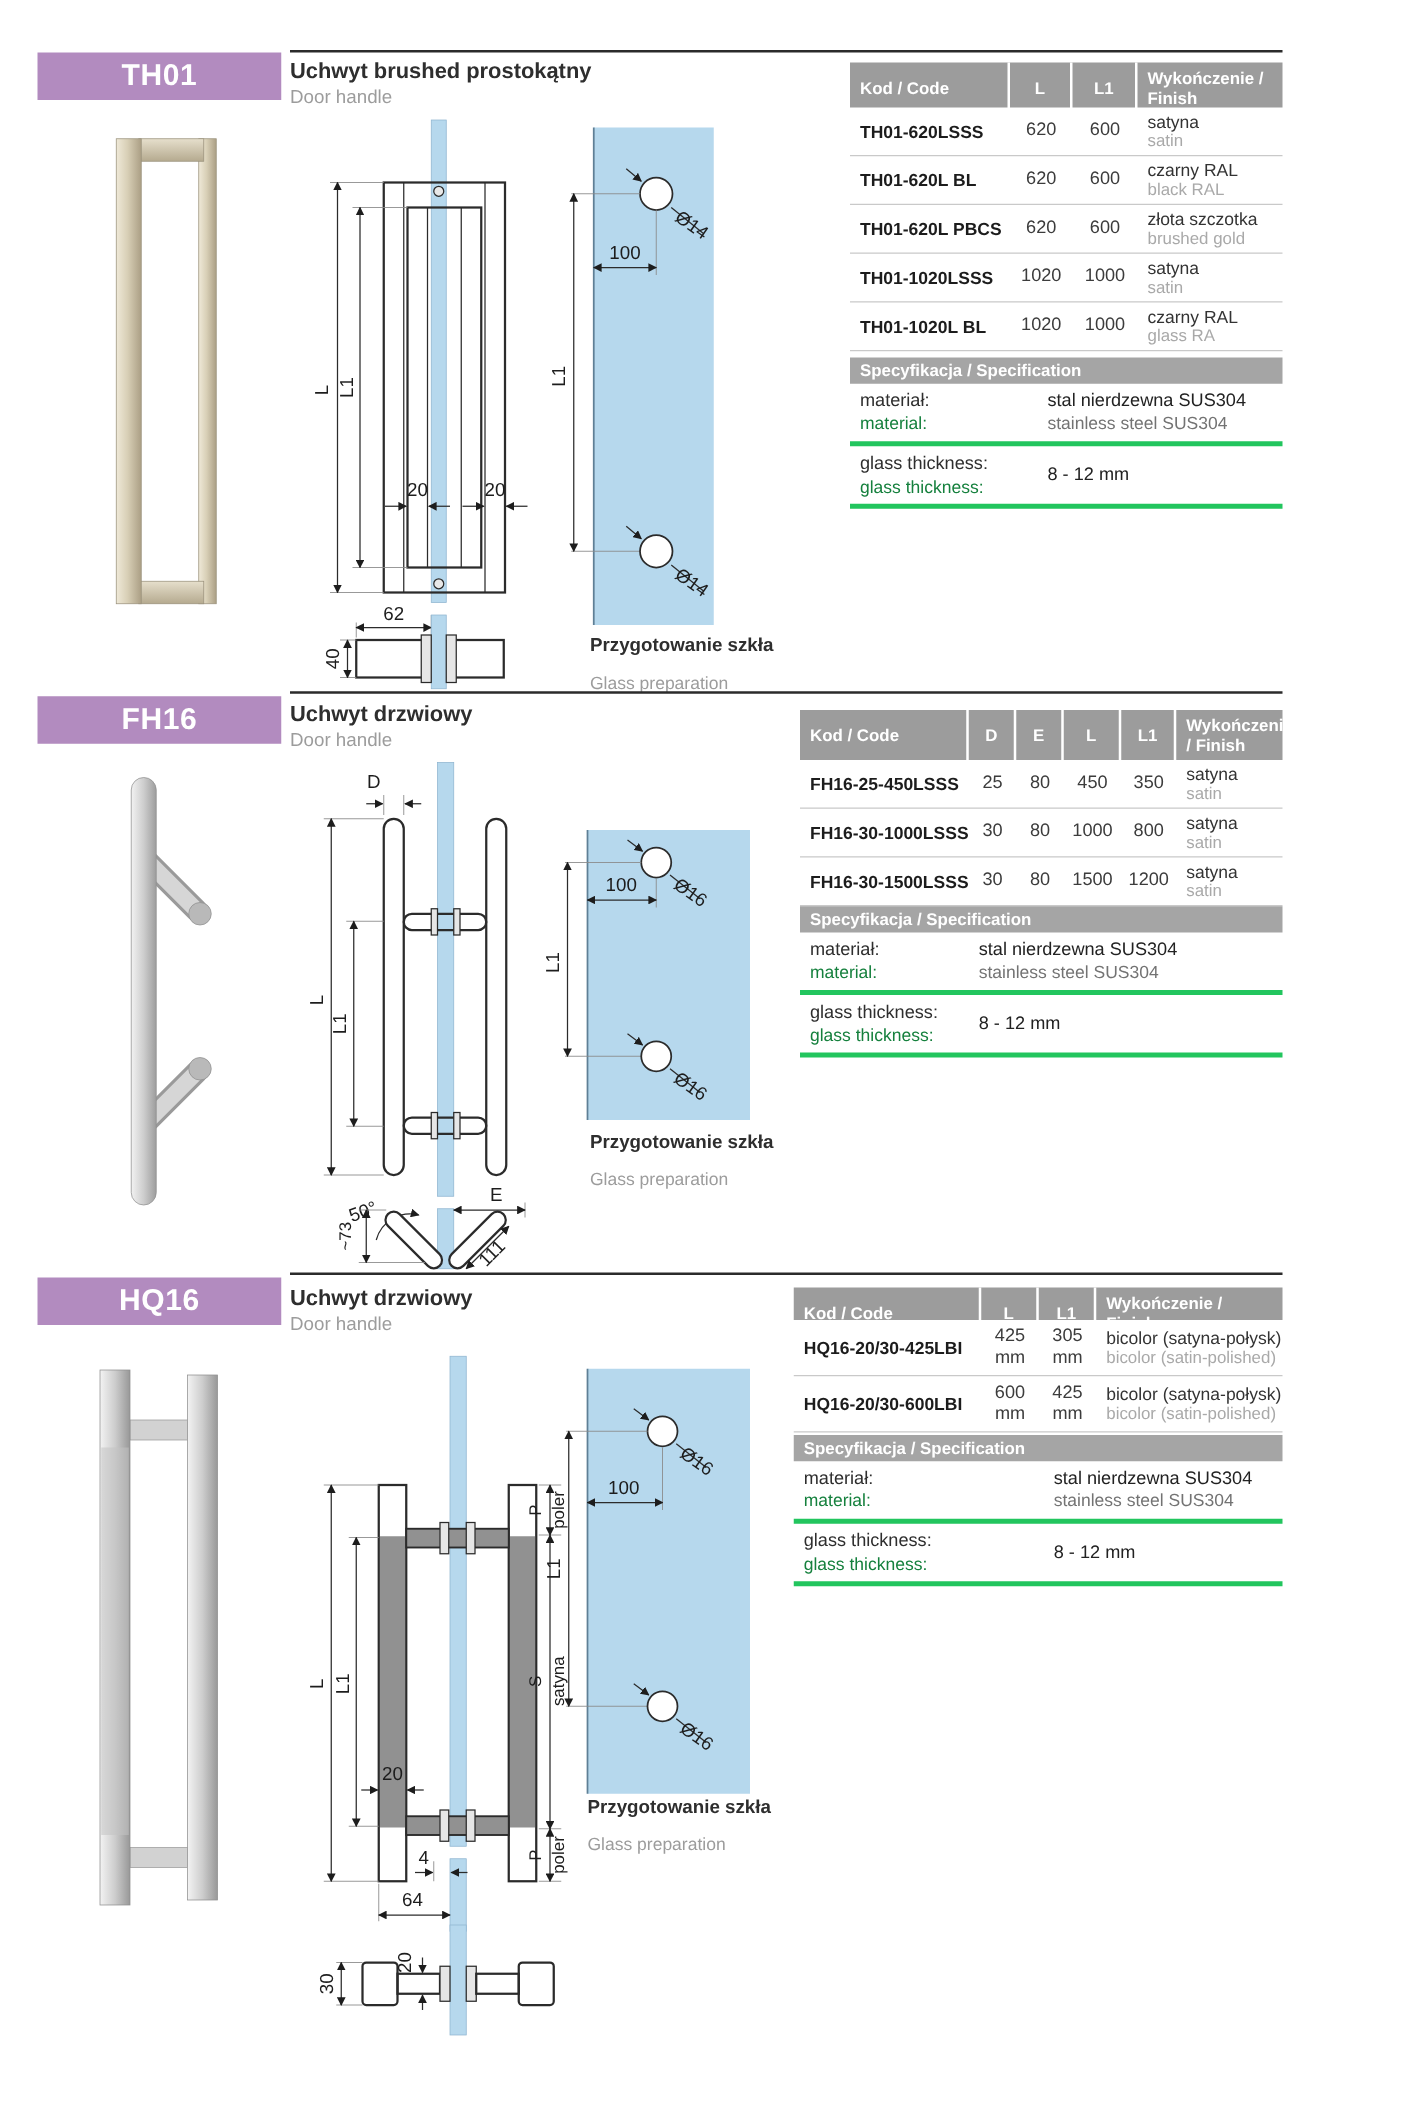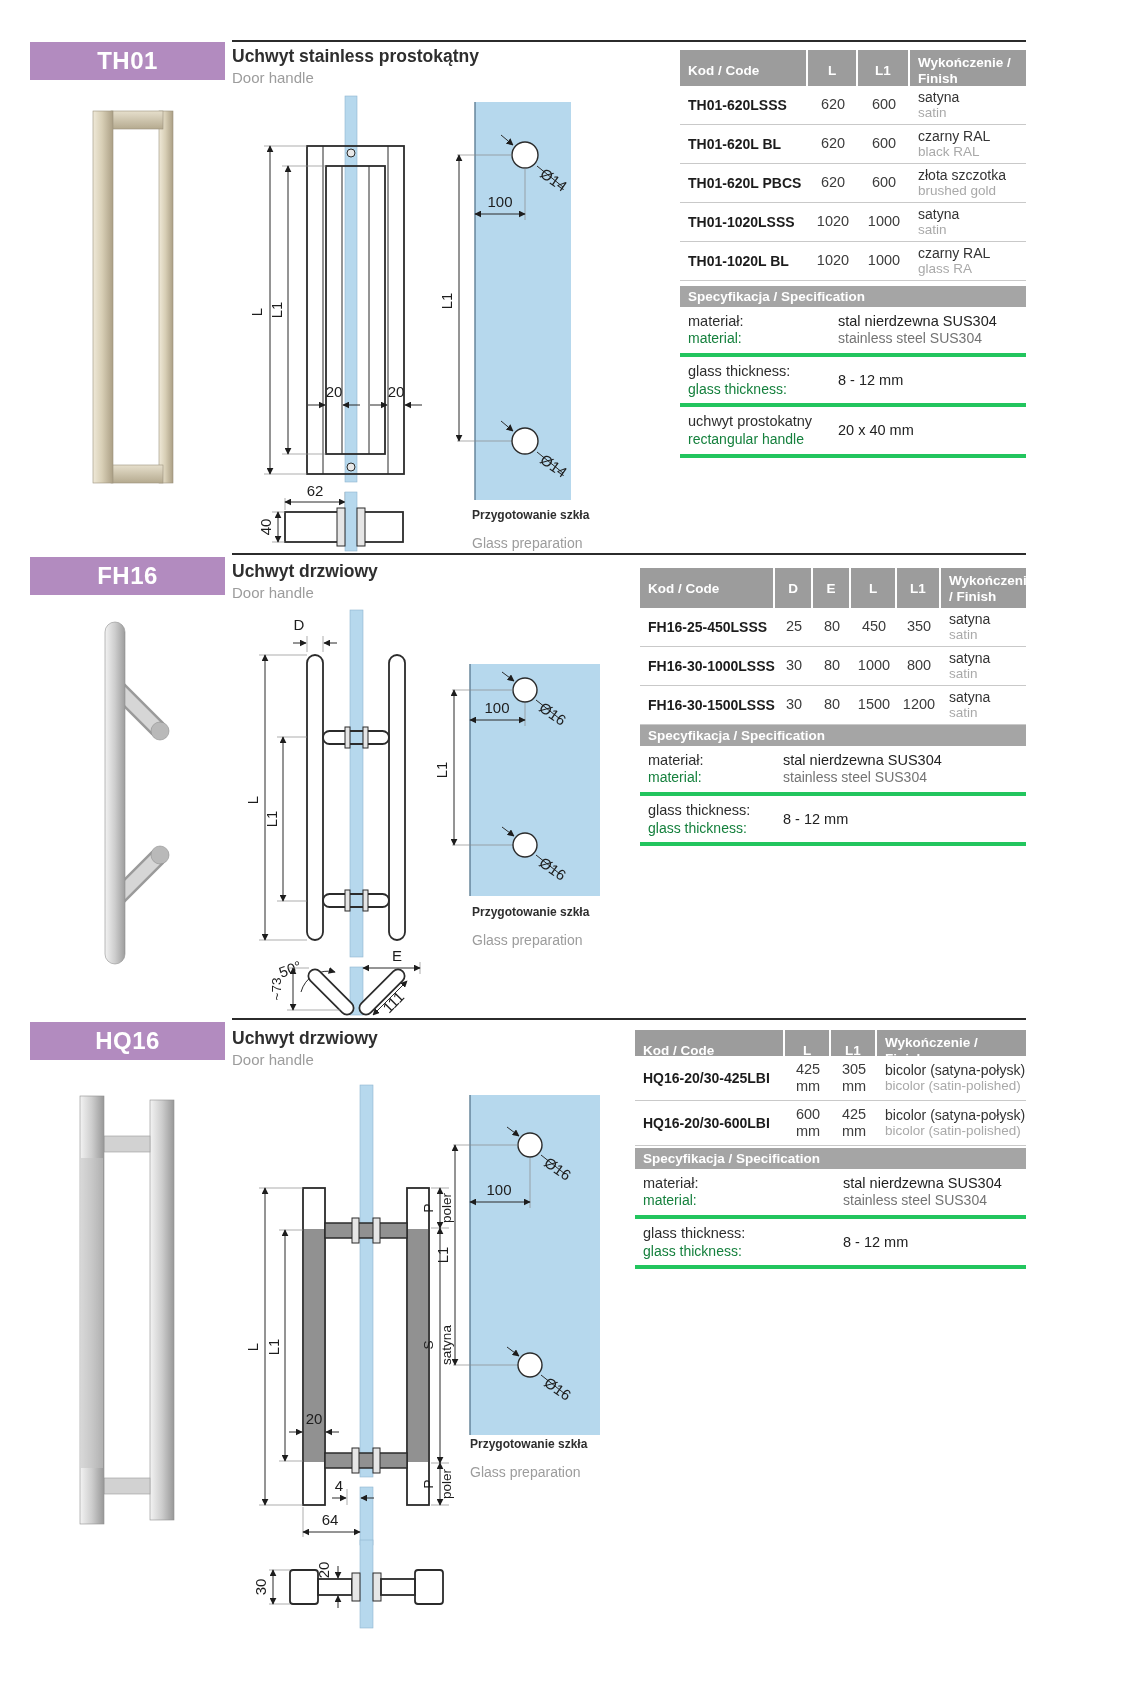--- a/index.html
+++ b/index.html
@@ -24,41 +24,41 @@
   .fin-pl{color:#333;font-size:14px;line-height:1.15;}
   .fin-en{color:#a9a9a9;font-size:13.5px;line-height:1.15;}
   .spec{position:absolute;}
   .shead{background:#a5a5a5;color:#fff;font-weight:bold;font-size:13.5px;padding:3px 8px;}
   .srow{display:grid;border-bottom:4px solid #22c55e;padding:6px 0 6px 8px;align-items:center;}
   .sl-pl{font-size:14.5px;color:#2e2e2e;line-height:1.2;}
   .sl-en{font-size:14px;color:#15803d;line-height:1.2;}
   .sv-pl{font-size:14.5px;color:#222;line-height:1.2;}
   .sv-en{font-size:14px;color:#737373;line-height:1.2;}
   .cap{position:absolute;}
-  .cap-pl{font-weight:bold;font-size:12px;color:#2e2e2e;}
+  .cap-pl{font-weight:bold;font-size:15px;color:#2e2e2e;}
   .cap-en{font-size:14px;color:#9c9c9c;margin-top:13px;}
   svg{position:absolute;overflow:visible;}
   .oln{fill:none;stroke:#2b2b2b;stroke-width:1.8;}
   .thn{fill:none;stroke:#2b2b2b;stroke-width:1;}
   .ext{stroke:#8a8a8a;stroke-width:.7;}
   .glassF{fill:#b6d8ed;stroke:#8fb5d0;stroke-width:.6;}
   .flange{fill:#e6e6e6;stroke:#2b2b2b;stroke-width:1;}
   text.dim{font-family:"Liberation Sans",sans-serif;font-size:13.5px;fill:#1d1d1d;}
   text.dimB{font-size:15px;}
 </style>
 </head>
 <body>
 
 <div id="page">
 
 <section class="sec" style="top:40px;height:513px;">
   <div class="rule" style="top:0;"></div>
   <div class="badge" style="top:2px;">TH01</div>
   <div class="tblock" style="top:6px;">
-    <div class="t-pl">Uchwyt stainless prostokątny</div>
+    <div class="t-pl">Uchwyt brushed prostokątny</div>
     <div class="t-en">Door handle</div>
   </div>
 
   <svg style="left:55px;top:65px;" width="150" height="385" viewBox="0 0 150 385">
     <defs>
       <linearGradient id="gTH" x1="0" y1="0" x2="1" y2="0">
         <stop offset="0" stop-color="#efe9d8"></stop>
             <stop offset=".45" stop-color="#d8cfb6"></stop>
             <stop offset="1" stop-color="#ab9f85"></stop>
       </linearGradient>
@@ -231,30 +231,20 @@
         <div class="sv-en">stainless steel SUS304</div>
       </div>
     </div>
     <div class="srow" style="grid-template-columns:150px 1fr;">
       <div>
         <div class="sl-pl">glass thickness:</div>
         <div class="sl-en">glass thickness:</div>
       </div>
       <div>
         <div class="sv-pl">8 - 12 mm</div>
-        <div class="sv-en"></div>
-      </div>
-    </div>
-    <div class="srow" style="grid-template-columns:150px 1fr;">
-      <div>
-        <div class="sl-pl">uchwyt prostokatny</div>
-        <div class="sl-en">rectangular handle</div>
-      </div>
-      <div>
-        <div class="sv-pl">20 x 40 mm</div>
         <div class="sv-en"></div>
       </div>
     </div>
   </div>
 </section>
 
 <section class="sec" style="top:553px;height:465px;">
   <div class="rule" style="top:0;"></div>
   <div class="badge" style="top:4px;">FH16</div>
   <div class="tblock" style="top:8px;">

